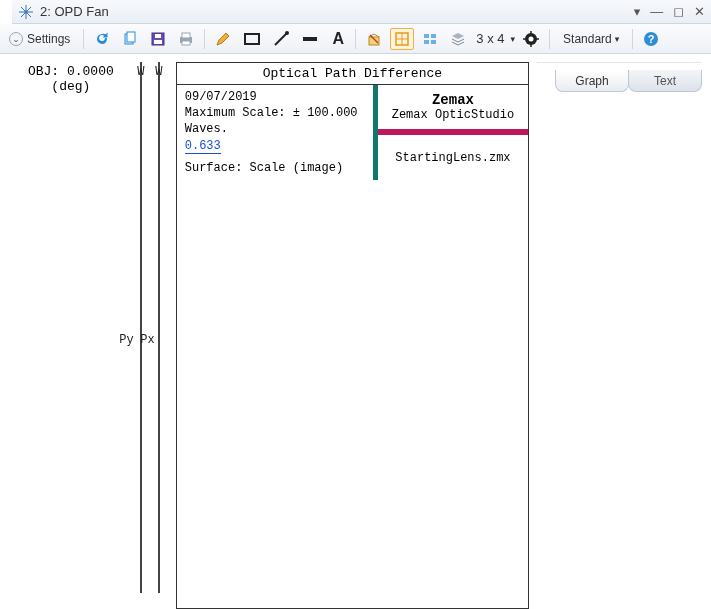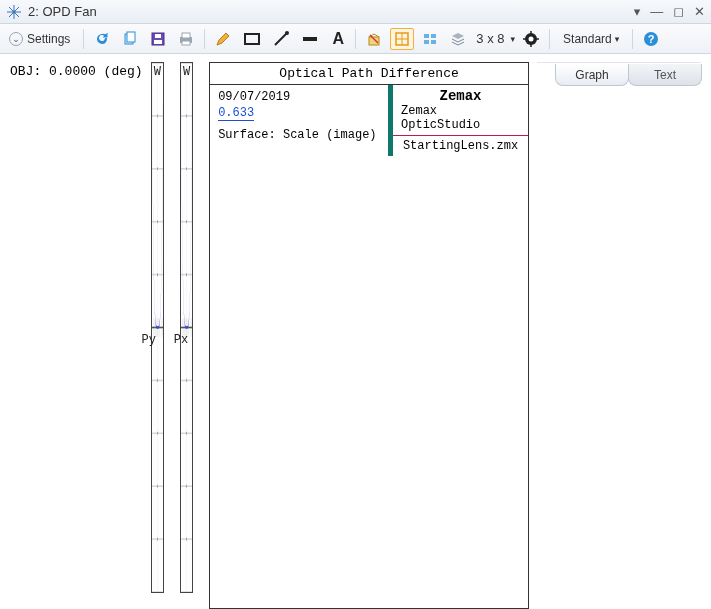--- a/index.html
+++ b/index.html
@@ -22,20 +22,21 @@
   }
   .titlebar {
     height: 24px;
     background: linear-gradient(#f7f9fc, #e9eef5);
     border-bottom: 1px solid #d0d6de;
     display: flex;
     align-items: center;
     padding: 0 6px;
     font-size: 13px;
     color: #333;
+    margin-left: 12px;
   }
   .titlebar .app-icon { margin-right: 6px; display:flex; align-items:center;}
   .titlebar .title { flex: 1; }
   .titlebar .win-controls { display: flex; gap: 10px; color:#555;}
   .titlebar .win-controls span { cursor: default; }
   .toolbar {
     height: 30px;
     background: linear-gradient(#fafbfd, #eef1f6);
     border-bottom: 1px solid #d0d6de;
     display: flex;
@@ -132,27 +133,27 @@
     flex-direction: column;
   }
   .info-box .info-right > div {
     flex:1;
     display:flex;
     flex-direction:column;
     align-items:center;
     justify-content:center;
     padding:3px 8px;
   }
-  .info-box .info-right > div + div { border-top:1px solid #be185d;gap:16px; }
+  .info-box .info-right > div + div { border-top:6px solid #be185d;gap:16px; }
   .brand-title { font-weight:bold; font-size:14px; }
   .wave-link { color:#1a4fd6; text-decoration:none; border-bottom:1px solid #1a4fd6; }
   .tabs-strip {
-    height: 24px;
+    height: 37px;
     display:flex;
-    align-items:flex-end;
+    align-items:center;
     padding: 0 0 0 18px;
     background:#fff;
     border-top:1px solid #e2e6ec;
   }
   .tabs-strip .tab {
     height: 22px;
     min-width: 74px;
     padding: 0 18px;
     border: 1px solid #bfc7d1;
     border-top:none;
@@ -274,21 +275,21 @@
           <rect x="9" y="9" width="5" height="4" fill="#6bb1e6"></rect>
         </svg>
     </div>
     <div class="btn">
       <svg width="16" height="16" viewBox="0 0 16 16">
           <path d="M8 2l6 3-6 3-6-3 6-3z" fill="#aab4c0"></path>
           <path d="M2 8l6 3 6-3" fill="none" stroke="#7c8894"></path>
           <path d="M2 11l6 3 6-3" fill="none" stroke="#7c8894"></path>
         </svg>
     </div>
-    <span class="grid-label">3 x 8</span>
+    <span class="grid-label">3 x 4</span>
     <span style="font-size:9px;">▾</span>
     <div class="btn">
       <svg width="16" height="16" viewBox="0 0 16 16">
           <circle cx="8" cy="8" r="6" fill="#222"></circle>
           <circle cx="8" cy="8" r="2.5" fill="#fff"></circle>
           <line x1="8" y1="0" x2="8" y2="4" stroke="#222" stroke-width="1.5"></line>
           <line x1="8" y1="12" x2="8" y2="16" stroke="#222" stroke-width="1.5"></line>
           <line x1="0" y1="8" x2="4" y2="8" stroke="#222" stroke-width="1.5"></line>
           <line x1="12" y1="8" x2="16" y2="8" stroke="#222" stroke-width="1.5"></line>
         </svg>
@@ -409,20 +410,21 @@
         <span class="axis-label" style="top:2px;left:50%;transform:translateX(-50%)">W</span>
         <span class="axis-label" style="top:51%;right:4px">Px</span>
       </div>
     </div>
 
     <div class="info-box">
       <div class="info-title">Optical Path Difference</div>
       <div class="info-row">
         <div class="info-left">
           <div>09/07/2019</div>
+          <div>Maximum Scale: ± 100.000 Waves.</div>
           <a href="#" class="wave-link">0.633</a>
           <div style="height:6px"></div>
           <div>Surface: Scale (image)</div>
         </div>
         <div class="info-right">
           <div>
             <span class="brand-title">Zemax</span>
             <span>Zemax OpticStudio</span>
           </div>
           <div>

